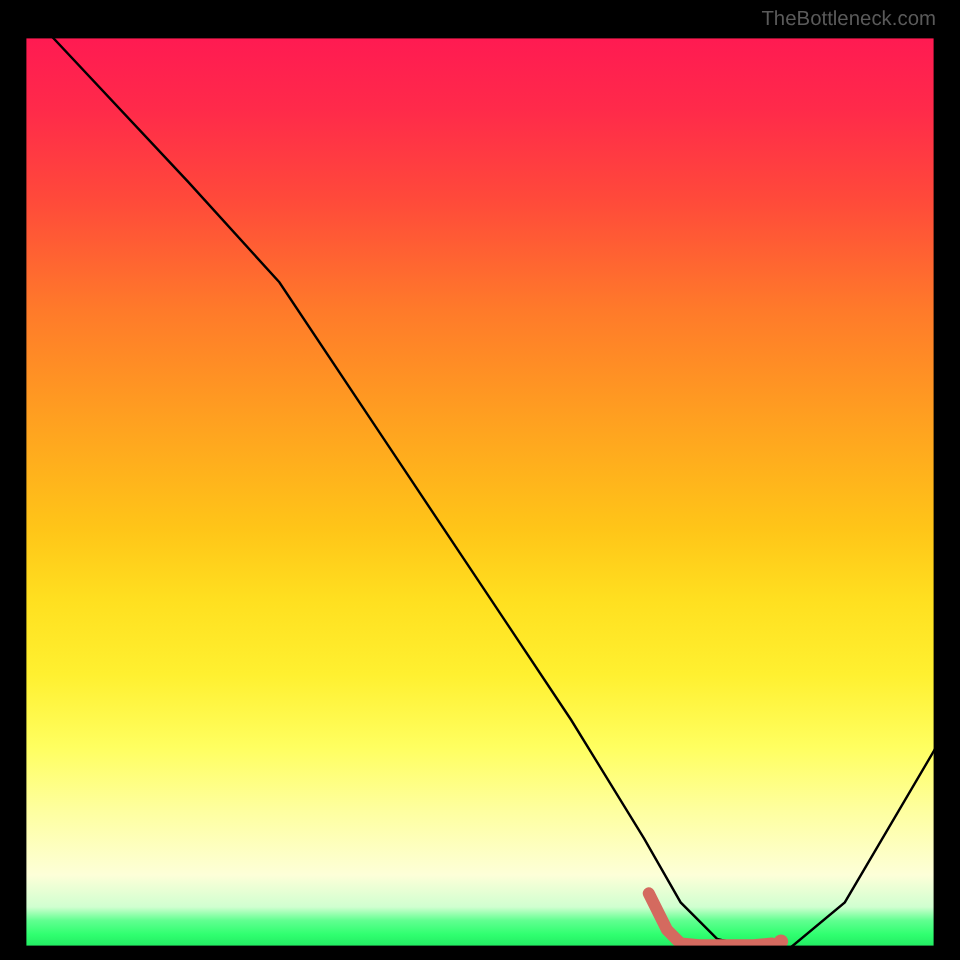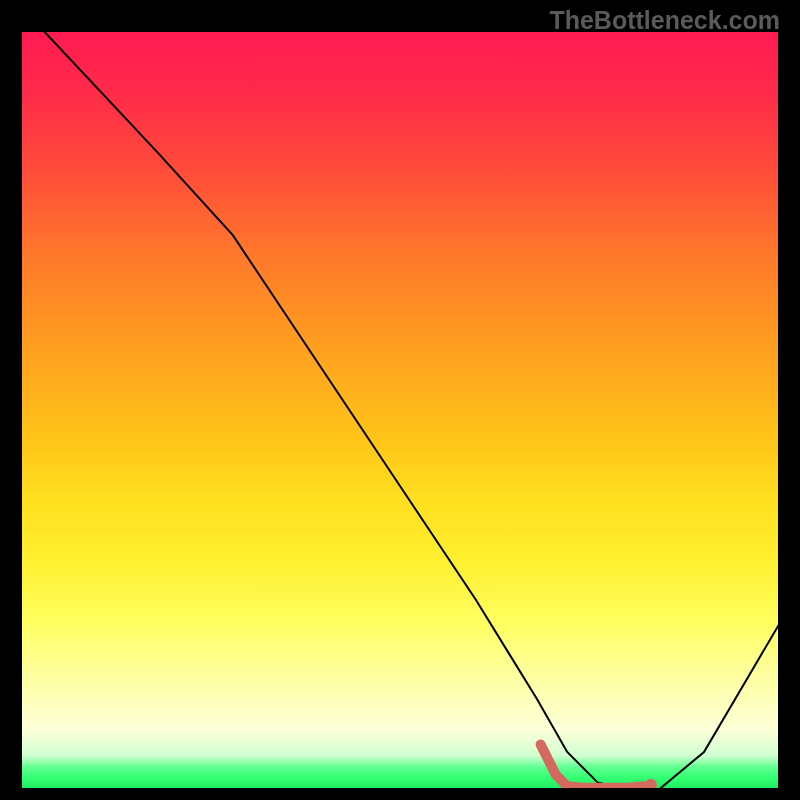--- a/index.html
+++ b/index.html
@@ -42,22 +42,22 @@
     width: 760px;
     height: 760px;
     border: 2px solid #000;
     pointer-events: none;
     z-index: 10;
   }
   .attribution {
     position: absolute;
     top: 6px;
     right: 20px;
-    font-size: 25px;
-    font-weight: bold;
+    font-size: 17px;
+    font-weight: normal;
     color: #5a5a5a;
     z-index: 20;
   }
   svg.curve {
     position: absolute;
     left: 20px;
     top: 30px;
     width: 760px;
     height: 760px;
     z-index: 5;

